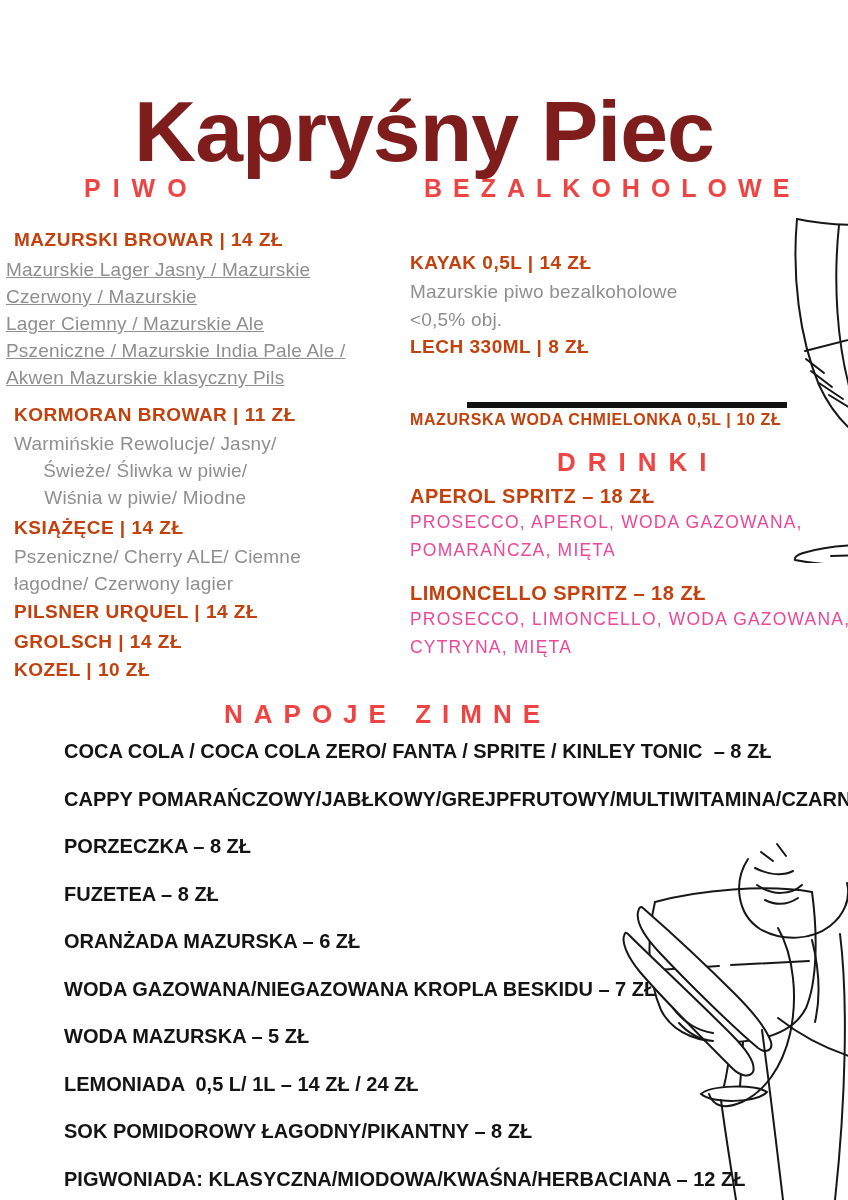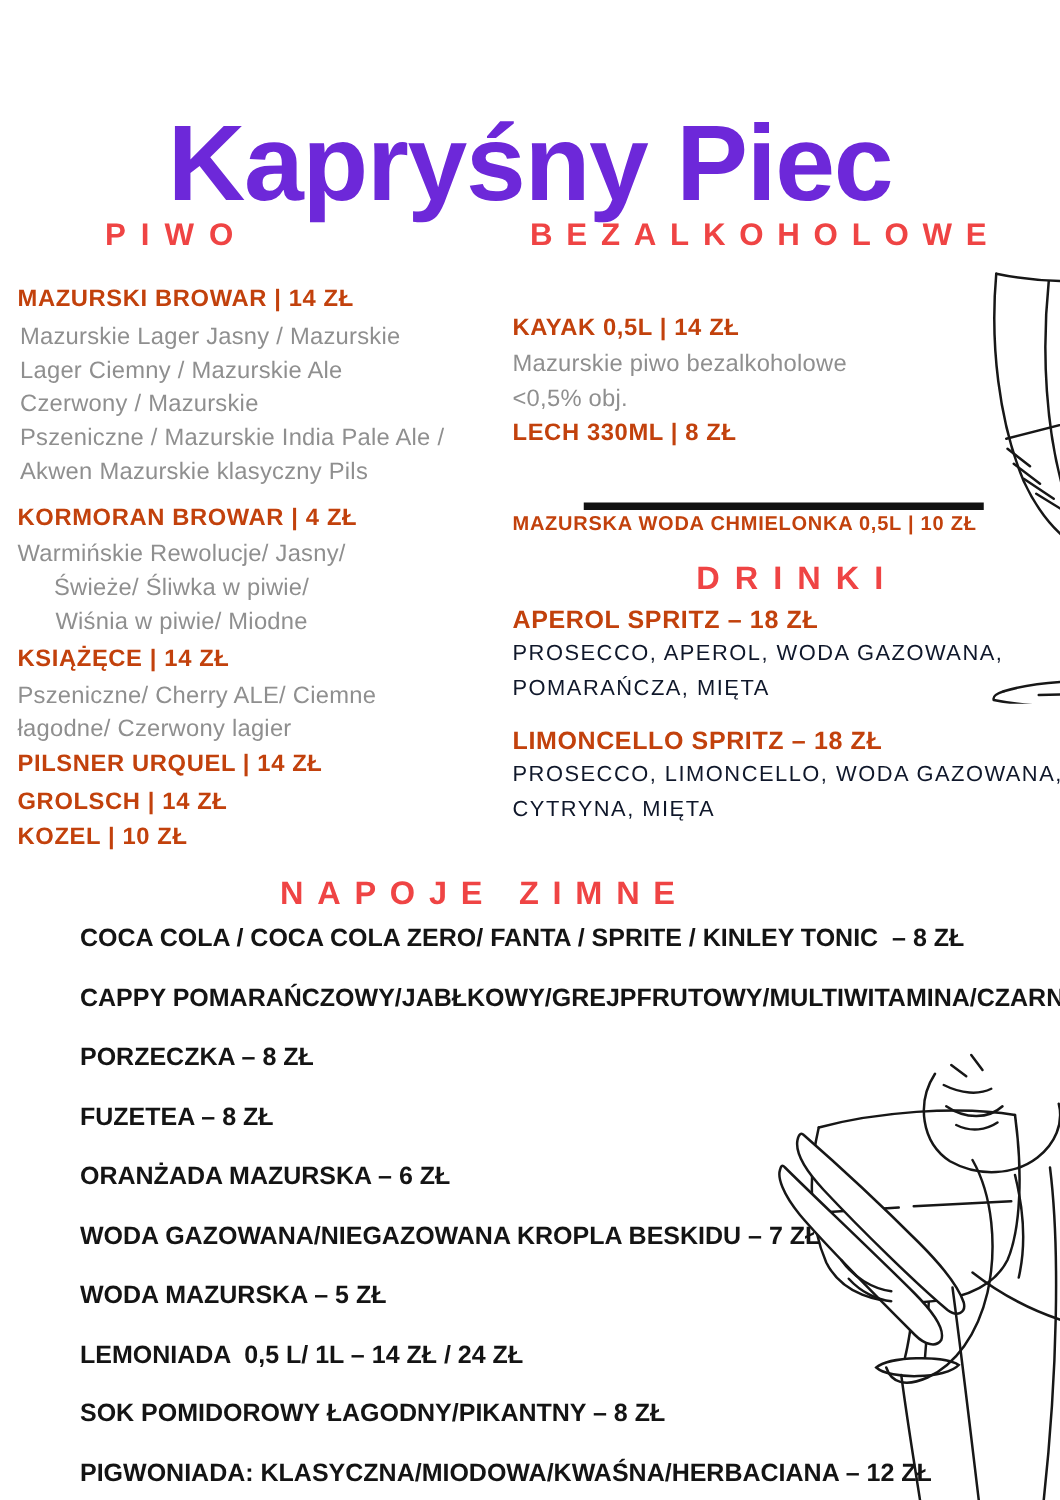--- a/index.html
+++ b/index.html
@@ -12,21 +12,21 @@
     font-family:"Liberation Sans", sans-serif;
     color:#111;
   }
   .abs{position:absolute;}
   .line{white-space:pre;}
   .title{
     left:0;right:0;top:26px;
     text-align:center;
     font-size:86px;line-height:1.1;
     font-weight:700;
-    color:#6d28d9;
+    color:#7f1d1d;
     letter-spacing:-1px;
   }
   .heading{
     font-weight:700;color:#ef4444;
     font-size:25px;line-height:1;
     letter-spacing:12px;
     white-space:pre;
   }
   .h-drinki,.h-napoje{font-size:26px;letter-spacing:12px;}
   .iname{
@@ -34,21 +34,21 @@
     font-size:19px;line-height:1.15;
     letter-spacing:.5px;white-space:pre;
   }
   .iname-sm{font-size:16px;letter-spacing:.6px;margin-top:35px;}
   .dname{font-size:20px;}
   .idesc{
     color:#8f8f8f;font-weight:400;
     font-size:19px;line-height:27px;letter-spacing:.2px;
   }
   .idesc-caps{
-    color:#0f172a;font-weight:400;
+    color:#ec4899;font-weight:400;
     font-size:17.5px;line-height:28px;letter-spacing:1.2px;
   }
   .divider{background:#111;height:6px;width:320px;}
   .napoje-list{
     display:flex;flex-direction:column;row-gap:27.5px;
   }
   .napoje-line{
     font-weight:700;color:#141414;
     font-size:20px;line-height:20px;
     letter-spacing:0;white-space:pre;
@@ -61,29 +61,29 @@
 <body>
 
 <div class="page">
 
   <h1 class="abs title">Kapryśny Piec</h1>
 
   <div class="abs heading" style="left:84px;top:176px;">PIWO</div>
   <div class="abs heading" style="left:424px;top:176px;letter-spacing:11px;">BEZALKOHOLOWE</div>
 
   <div class="abs iname" style="left:14px;top:229px;">MAZURSKI BROWAR | 14 ZŁ</div>
-  <div class="abs idesc" style="left:16px;top:256px;">
+  <div class="abs idesc" style="left:6px;top:256px;text-decoration:underline;">
     <div class="line">Mazurskie Lager Jasny / Mazurskie</div>
+    <div class="line">Czerwony / Mazurskie</div>
     <div class="line">Lager Ciemny / Mazurskie Ale</div>
-    <div class="line">Czerwony / Mazurskie</div>
     <div class="line">Pszeniczne / Mazurskie India Pale Ale /</div>
     <div class="line">Akwen Mazurskie klasyczny Pils</div>
   </div>
 
-  <div class="abs iname" style="left:14px;top:404px;">KORMORAN BROWAR | 4 ZŁ</div>
+  <div class="abs iname" style="left:14px;top:404px;">KORMORAN BROWAR | 11 ZŁ</div>
   <div class="abs idesc" style="left:14px;top:430px;text-align:center;">
     <div class="line">Warmińskie Rewolucje/ Jasny/</div>
     <div class="line">Świeże/ Śliwka w piwie/</div>
     <div class="line">Wiśnia w piwie/ Miodne</div>
   </div>
 
   <div class="abs iname" style="left:14px;top:517px;">KSIĄŻĘCE | 14 ZŁ</div>
   <div class="abs idesc" style="left:14px;top:543px;">
     <div class="line">Pszeniczne/ Cherry ALE/ Ciemne</div>
     <div class="line">łagodne/ Czerwony lagier</div>

